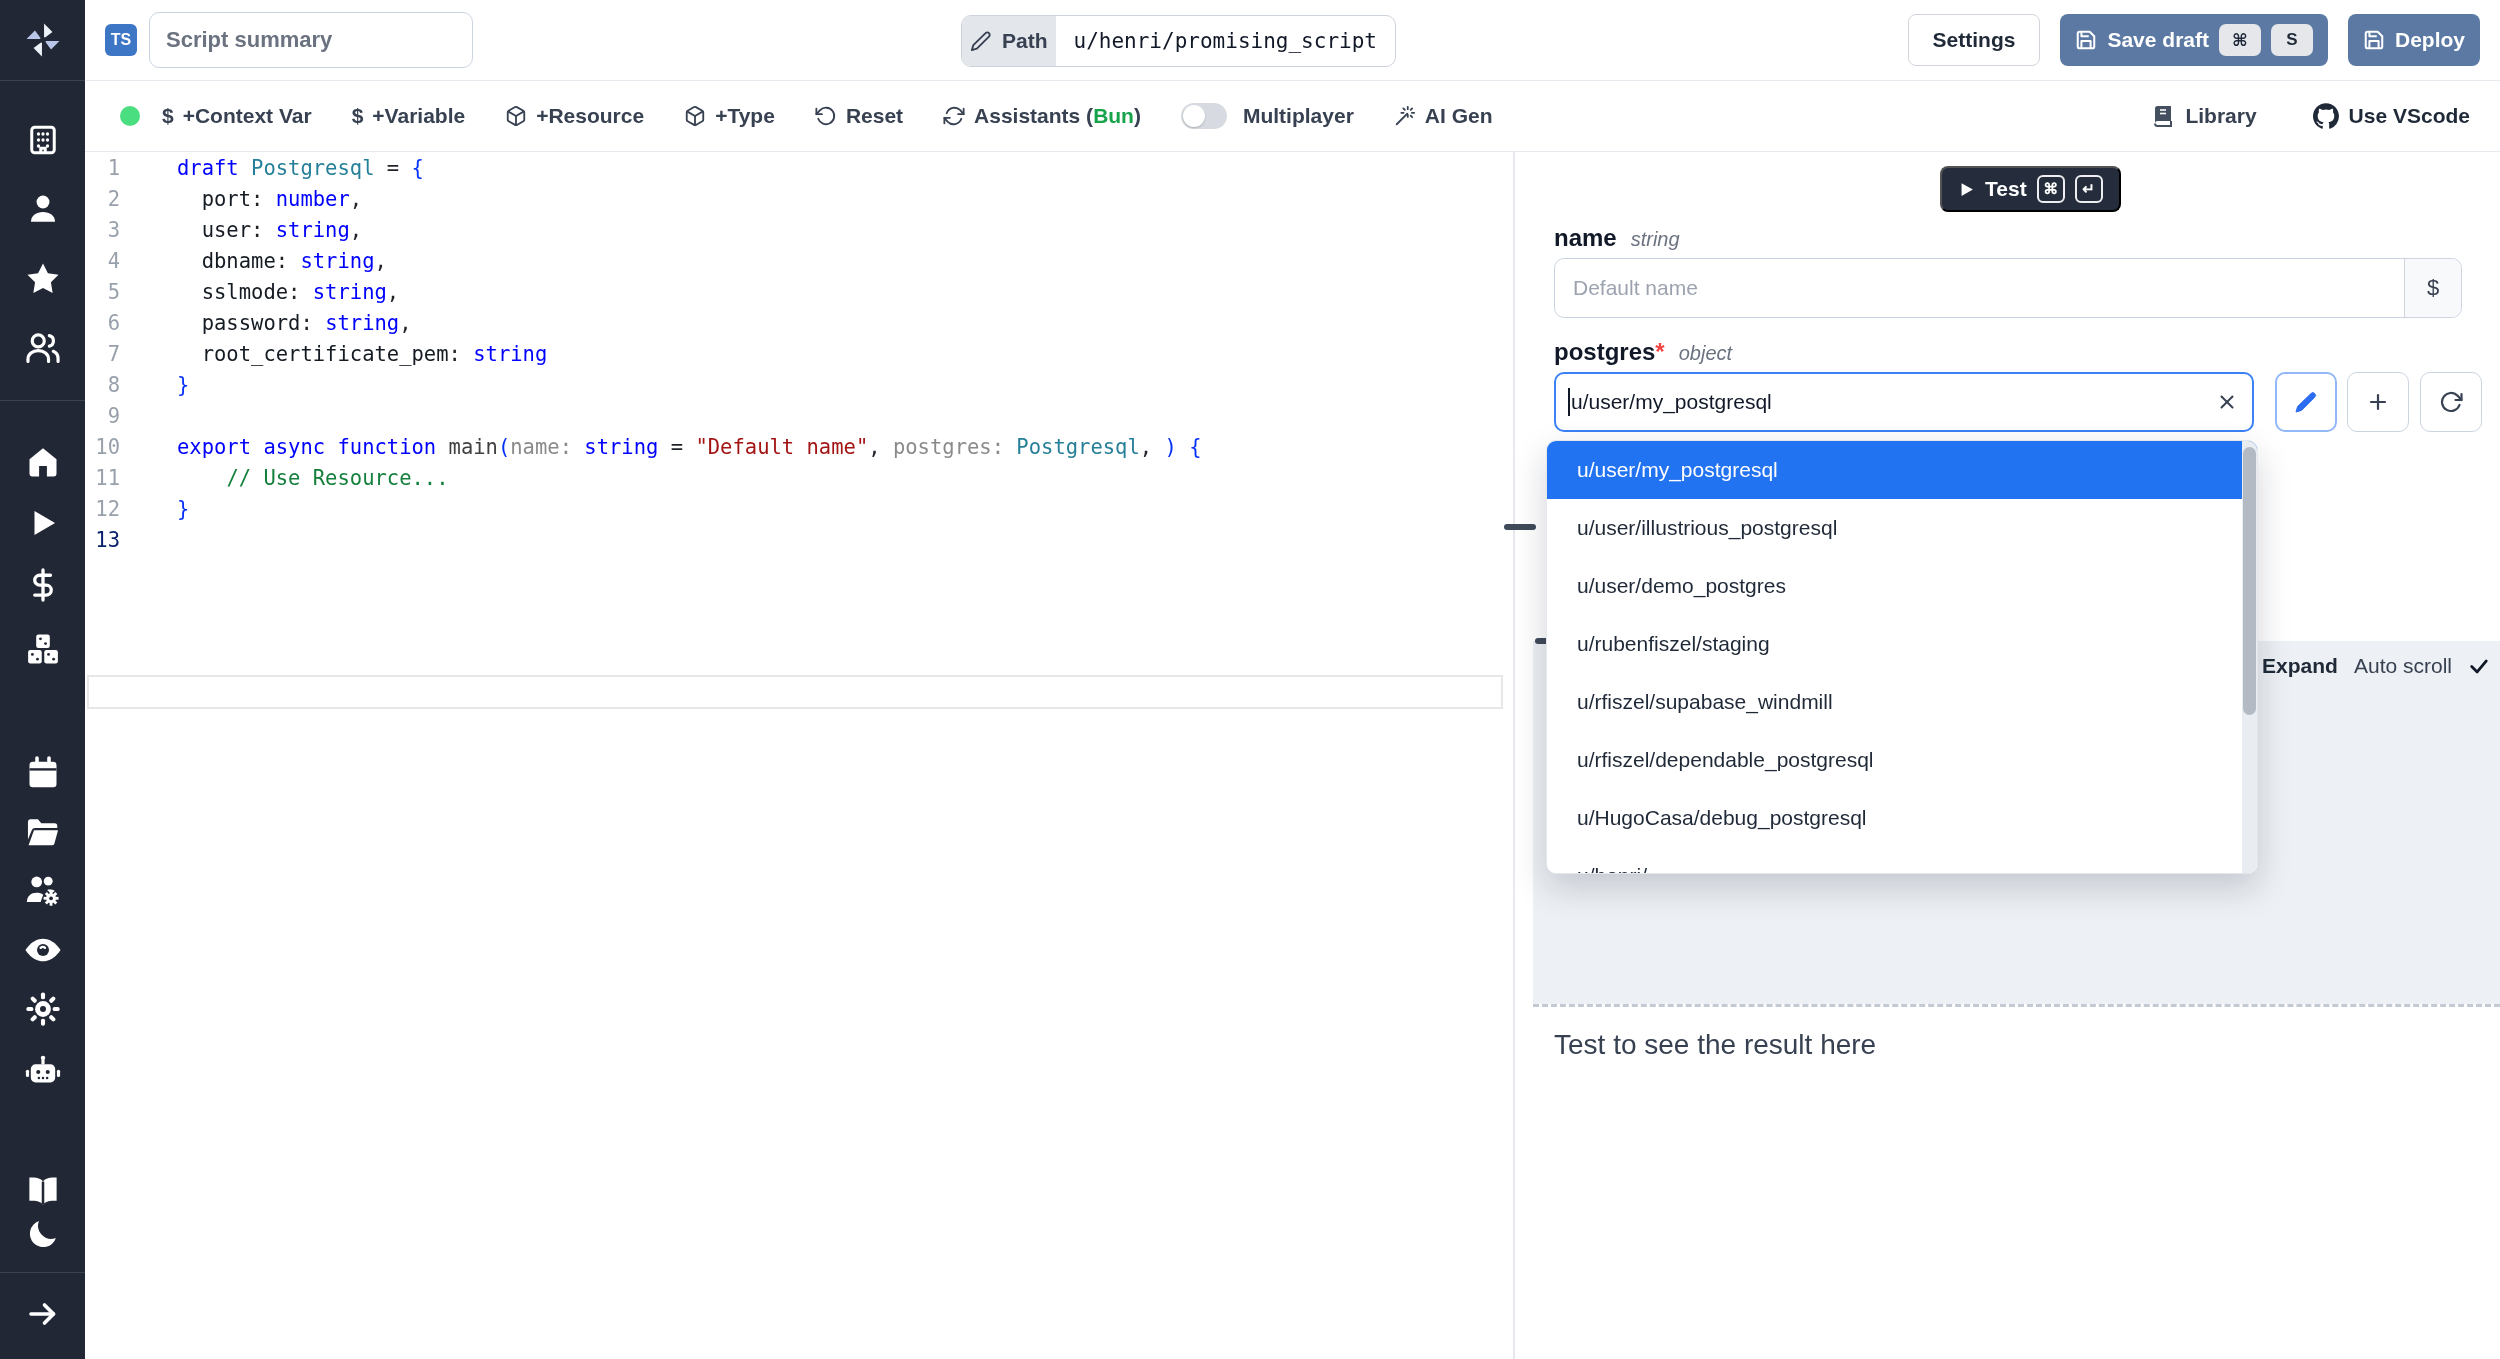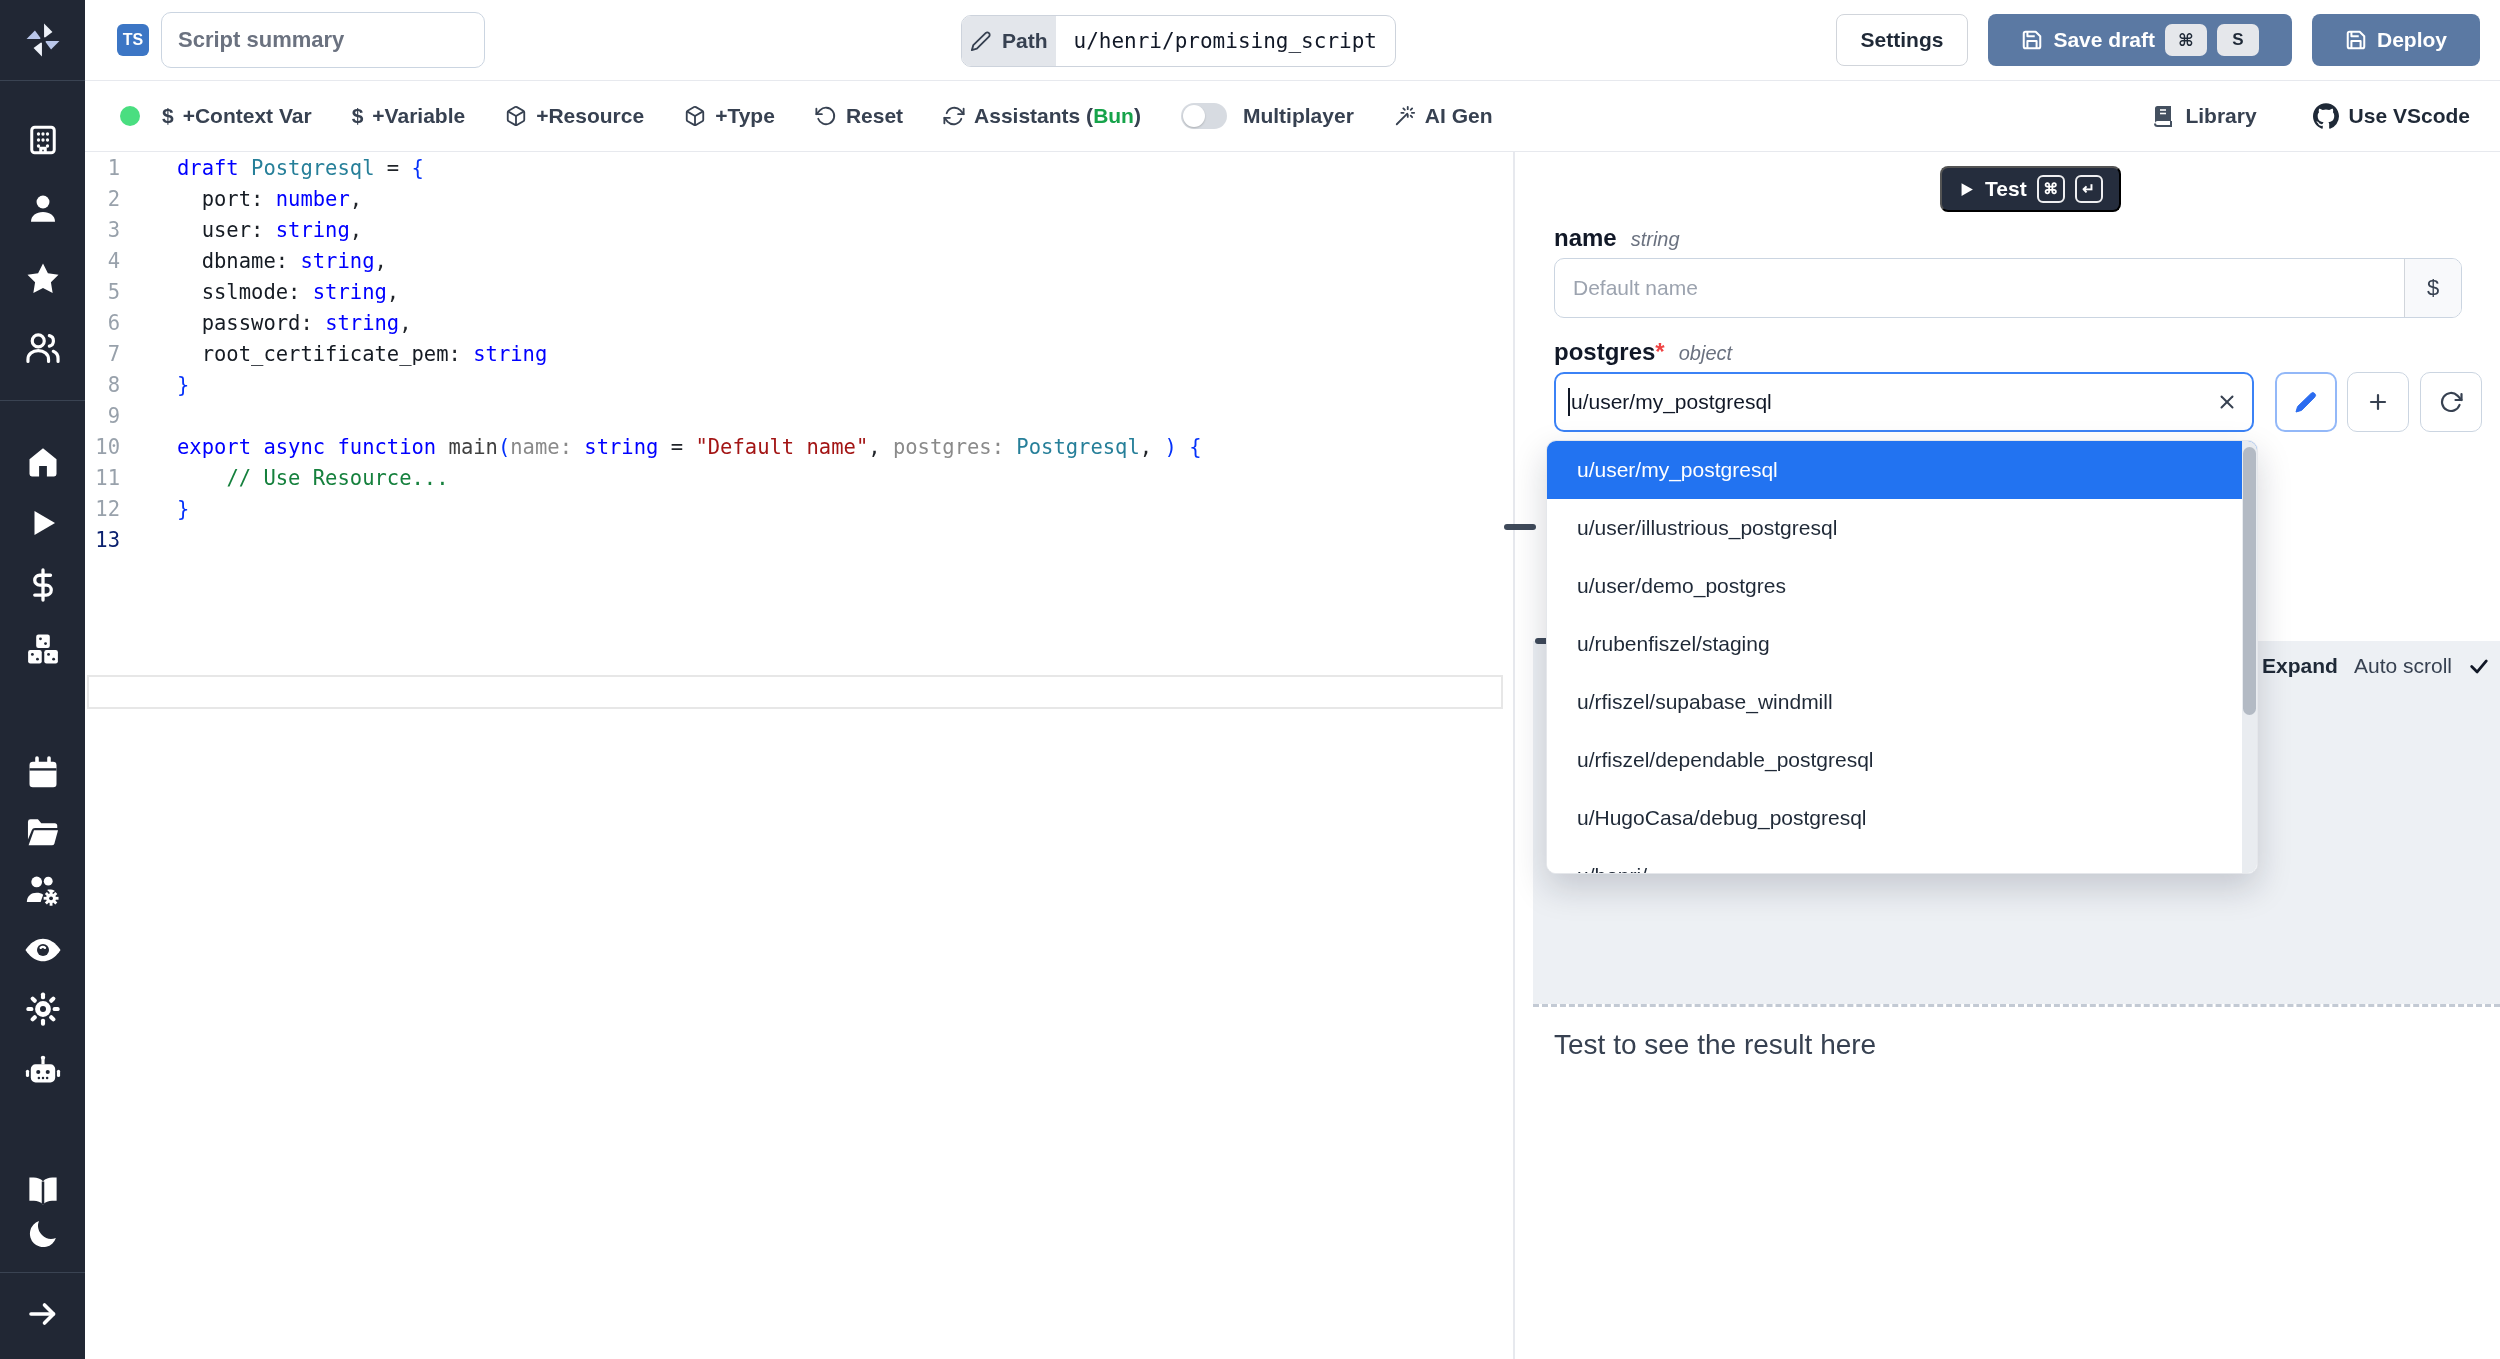--- a/index.html
+++ b/index.html
@@ -9,30 +9,30 @@
     font-family:"Liberation Sans","DejaVu Sans",sans-serif;
     -webkit-font-smoothing:antialiased;
   }
   
   .sidebar{position:absolute;left:0;top:0;width:85px;height:1359px;background:#212734;z-index:40;}
   .sidebar .logo{position:absolute;left:0;top:10px;width:85px;height:60px;display:flex;align-items:center;justify-content:center;}
   .sb-divider{position:absolute;left:0;width:85px;height:0;border-top:1px solid #3a4352;}
   .snav{position:absolute;left:0;width:85px;height:48px;display:flex;align-items:center;justify-content:center;cursor:pointer;}
   
   .topbar{position:absolute;left:85px;top:0;right:0;height:80px;background:#fff;border-bottom:1px solid #e7e9ee;display:flex;align-items:center;z-index:30;}
-  .ts-badge{margin-left:32px;width:32px;height:32px;border-radius:6px;background:#3c76c5;color:#fff;font-weight:700;font-size:16px;display:flex;align-items:center;justify-content:center;}
+  .ts-badge{margin-left:20px;width:32px;height:32px;border-radius:6px;background:#3c76c5;color:#fff;font-weight:700;font-size:16px;display:flex;align-items:center;justify-content:center;}
   .summary-input{margin-left:12px;width:290px;height:54px;border:1px solid #cbd5e1;border-radius:10px;padding:0 16px;font-size:22px;font-weight:600;color:#374151;font-family:inherit;outline:none;}
   .summary-input::placeholder{color:#6b7280;font-weight:600;}
   .path-wrap{position:absolute;left:876px;top:15px;height:50px;display:flex;align-items:stretch;border:1px solid #cdd3dc;border-radius:10px;overflow:hidden;background:#fff;}
   .path-left{display:flex;align-items:center;gap:10px;background:#e3e6eb;padding:0 8px;font-size:21px;font-weight:700;color:#374151;}
   .path-right{display:flex;align-items:center;padding:0 18px;font-family:"DejaVu Sans Mono","Liberation Mono",monospace;font-size:21px;color:#111827;}
   .tb-right{position:absolute;right:20px;top:0;height:80px;display:flex;align-items:center;gap:20px;}
   .btn{display:flex;align-items:center;gap:10px;height:52px;border-radius:8px;font-size:21px;font-weight:700;cursor:pointer;border:none;font-family:inherit;}
   .btn-settings{background:#fff;border:1px solid #d1d5db;color:#1f2937;padding:0 24px;}
-  .btn-slate{background:#5b79a3;color:#fff;padding:0 33px;}
+  .btn-slate{background:#5b79a3;color:#fff;padding:0 15px;}
   .kbd{display:inline-flex;align-items:center;justify-content:center;min-width:32px;height:32px;border-radius:7px;background:#e5e7eb;color:#1f2937;font-size:17px;font-weight:600;padding:0 5px;}
   
   .toolbar{position:absolute;left:85px;top:80px;right:0;height:72px;background:#fff;border-bottom:1px solid #e7e9ee;display:flex;align-items:center;padding-left:35px;z-index:29;box-sizing:border-box;}
   .dot{width:20px;height:20px;border-radius:50%;background:#4ade80;margin-right:22px;flex:0 0 auto;}
   .tool-item{display:flex;align-items:center;gap:9px;color:#374151;font-size:21px;font-weight:600;margin-right:40px;cursor:pointer;white-space:nowrap;}
   .tool-item .dollar{font-size:21px;font-weight:600;color:#374151;}
   .bun{color:#16a34a;}
   .toggle{width:46px;height:26px;border-radius:13px;background:#d7dbe1;position:relative;margin-right:16px;cursor:pointer;flex:0 0 auto;}
   .toggle .knob{position:absolute;left:2px;top:2px;width:22px;height:22px;border-radius:50%;background:#fff;box-shadow:0 1px 2px rgba(0,0,0,.2);}
   .toolbar-right{margin-left:auto;display:flex;align-items:center;gap:56px;padding-right:30px;}

